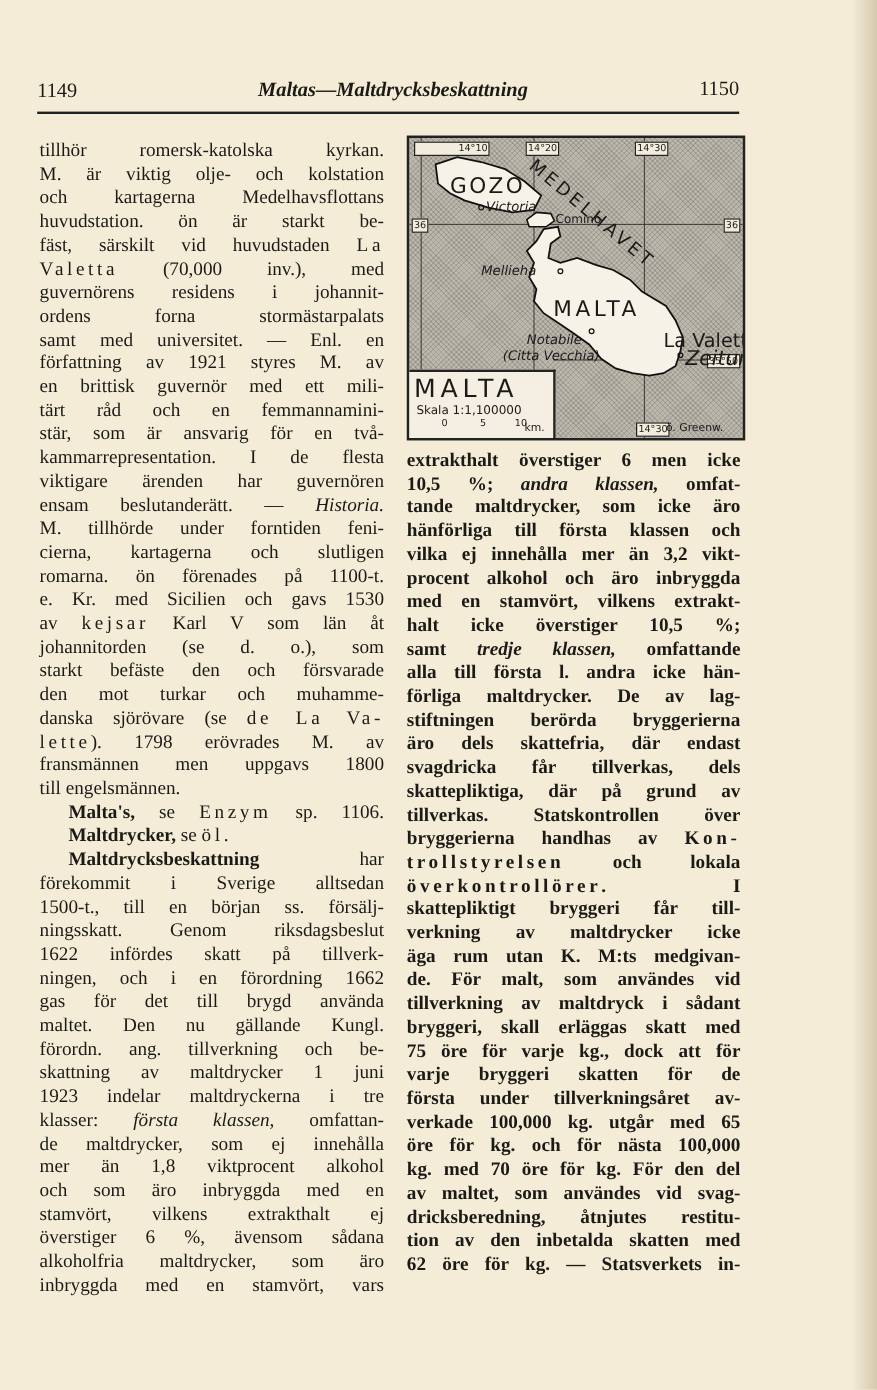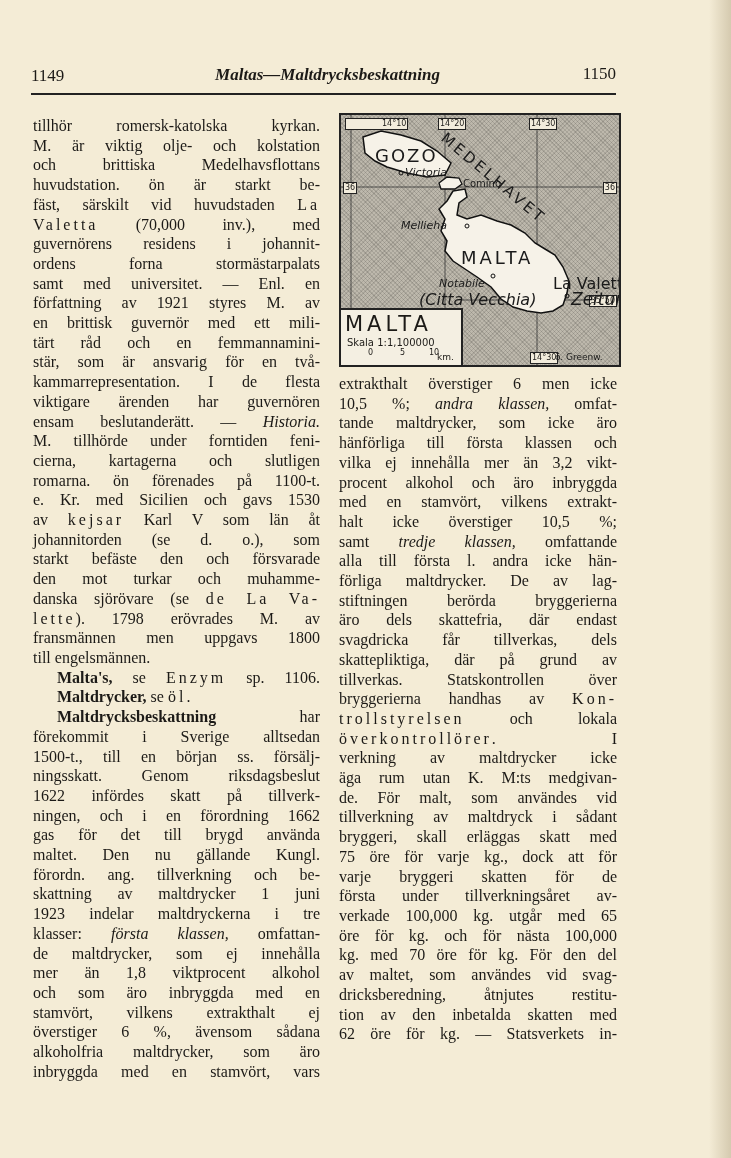--- a/index.html
+++ b/index.html
@@ -24,21 +24,21 @@
   .header-rule { position: absolute; left: 31px; top: 93px; width: 585px; height: 2px; background: #222; }
 
   .col {
     position: absolute;
     font-family: "Liberation Serif", serif;
     font-size: 16px;
     line-height: 19.7px;
     text-align: justify;
   }
   .col-left { left: 33px; top: 116px; width: 287px; }
-  .col-right { left: 339px; top: 374px; width: 278px; }
+  .col-right { left: 339px; top: 374px; width: 278px; font-weight: bold; }
   .line { display: block; white-space: nowrap; text-align-last: justify; text-align: justify; }
   .line.last { text-align-last: left; }
   .indent { padding-left: 24px; }
   .sp { letter-spacing: 3px; }
   .b { font-weight: bold; }
   .i { font-style: italic; }
 
   .map {
     position: absolute; left: 339px; top: 113px; width: 278px; height: 250px;
     border: 2px solid #222;
@@ -67,21 +67,21 @@
 <div class="header">
   <span class="pnum-left">1149</span>
   <span class="title">Maltas—Maltdrycksbeskattning</span>
   <span class="pnum-right">1150</span>
 </div>
 <div class="header-rule"></div>
 
 <div class="col col-left">
   <span class="line">tillhör romersk-katolska kyrkan.</span>
   <span class="line">M. är viktig olje- och kolstation</span>
-  <span class="line">och brittiska Medelhavsflottans</span>
+  <span class="line">och kartagerna Medelhavsflottans</span>
   <span class="line">huvudstation. ön är starkt be-</span>
   <span class="line"><span>fäst, särskilt vid huvudstaden </span><span class="sp">La</span></span>
   <span class="line"><span class="sp">Valetta</span><span> (70,000 inv.), med</span></span>
   <span class="line">guvernörens residens i johannit-</span>
   <span class="line">ordens forna stormästarpalats</span>
   <span class="line">samt med universitet. — Enl. en</span>
   <span class="line">författning av 1921 styres M. av</span>
   <span class="line">en brittisk guvernör med ett mili-</span>
   <span class="line">tärt råd och en femmannamini-</span>
   <span class="line">stär, som är ansvarig för en två-</span>
@@ -159,21 +159,21 @@
   <span class="lbl" style="left:214px; top:237px; font-size:9px;">ö. Greenw.</span>
 
   <span class="lbl" style="left:108px; top:14px; font-size:15px; letter-spacing:3px; transform: rotate(40deg); transform-origin: left top; width:220px;">MEDELHAVET</span>
   <span class="lbl" style="left:34px; top:30px; font-size:18px; letter-spacing:2px;">GOZO</span>
   <span class="lbl" style="left:64px; top:51px; font-size:11px; font-style:italic;">Victoria</span>
   <span class="lbl" style="left:122px; top:63px; font-size:10px;">Comino</span>
   <span class="lbl" style="left:60px; top:104px; font-size:11px; font-style:italic;">Mellieha</span>
   <span class="lbl" style="left:120px; top:132px; font-size:18px; letter-spacing:3px;">MALTA</span>
   <span class="lbl" style="left:212px; top:134px; font-size:16px;margin-top:25px;">La Valetta</span>
   <span class="lbl" style="left:98px; top:162px; font-size:11px; font-style:italic;">Notabile</span>
-  <span class="lbl" style="left:78px; top:175px; font-size:16px; font-style:italic;">(Citta Vecchia)</span>
+  <span class="lbl" style="left:78px; top:175px; font-size:11px; font-style:italic;">(Citta Vecchia)</span>
   <span class="lbl" style="left:230px; top:174px; font-size:17px; font-style:italic;">Zeitun</span>
 
   <div class="legend-box">
     <span class="lt">MALTA</span>
     <span class="ls">Skala 1:1,100000</span>
     <span class="sc" style="left:27px;">0</span>
     <span class="sc" style="left:59px;">5</span>
     <span class="sc" style="left:88px;">10</span>
     <span class="sc" style="left:96px; top:42px; font-size:9px;">km.</span>
   </div>
@@ -192,20 +192,21 @@
   <span class="line">alla till första l. andra icke hän-</span>
   <span class="line">förliga maltdrycker. De av lag-</span>
   <span class="line">stiftningen berörda bryggerierna</span>
   <span class="line">äro dels skattefria, där endast</span>
   <span class="line">svagdricka får tillverkas, dels</span>
   <span class="line">skattepliktiga, där på grund av</span>
   <span class="line">tillverkas. Statskontrollen över</span>
   <span class="line"><span>bryggerierna handhas av </span><span class="sp">Kon-</span></span>
   <span class="line"><span class="sp">trollstyrelsen</span><span> och lokala</span></span>
   <span class="line"><span class="sp">överkontrollörer</span><span>. I</span></span>
+  <span class="line">skattepliktigt bryggeri får till-</span>
   <span class="line">verkning av maltdrycker icke</span>
   <span class="line">äga rum utan K. M:ts medgivan-</span>
   <span class="line">de. För malt, som användes vid</span>
   <span class="line">tillverkning av maltdryck i sådant</span>
   <span class="line">bryggeri, skall erläggas skatt med</span>
   <span class="line">75 öre för varje kg., dock att för</span>
   <span class="line">varje bryggeri skatten för de</span>
   <span class="line">första under tillverkningsåret av-</span>
   <span class="line">verkade 100,000 kg. utgår med 65</span>
   <span class="line">öre för kg. och för nästa 100,000</span>

